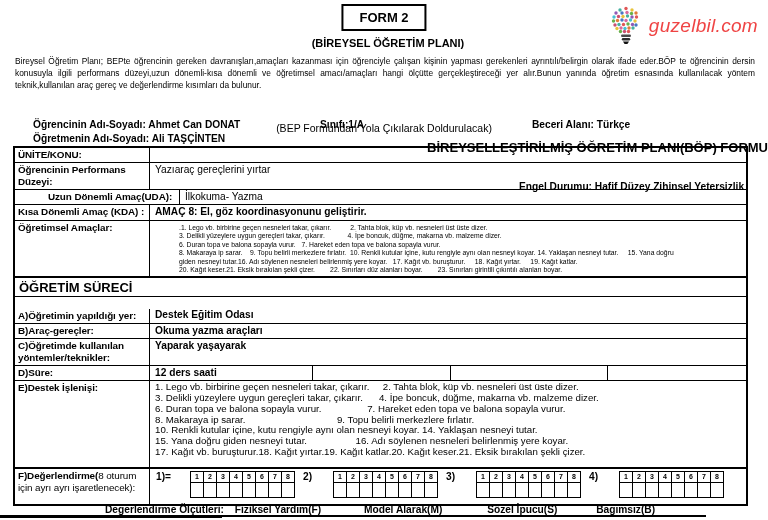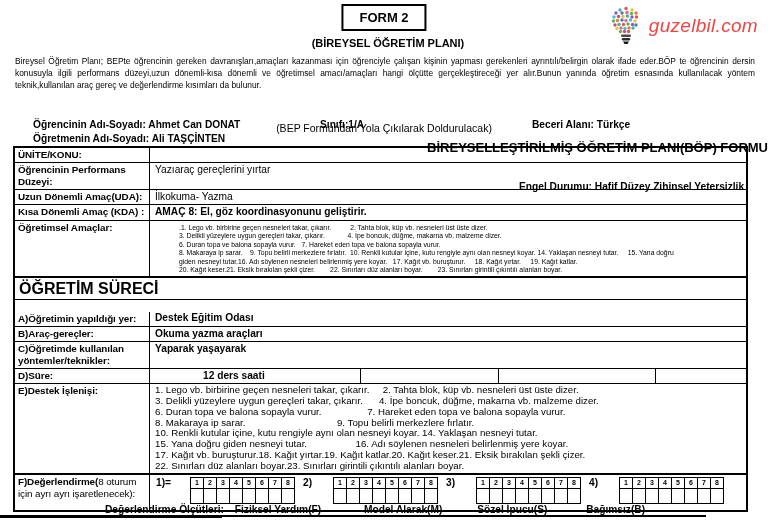--- a/index.html
+++ b/index.html
@@ -31,47 +31,47 @@
   
   .bop-table { position:absolute; left:13px; top:146px; width:735px; border:2px solid #000; }
   .trow { display:flex; border-top:1px solid #000; }
   .trow.first { border-top:none; }
   .trow.heavy { border-top:2px solid #000; }
   .tlabel { flex:0 0 135px; width:135px; border-right:1px solid #000; padding:1px 2px 1px 3px;
     font-weight:bold; font-size:9.9px; line-height:12px; letter-spacing:-0.1px; }
   .tlabel.nowrap { white-space:nowrap; }
   .tvalue { flex:1; padding:1px 2px 1px 5px; font-size:10.2px; line-height:12.3px; min-width:0; }
   .tvalue.bold { font-weight:bold; }
-  .r-unit { min-height:13px; }  .r-perf { min-height:27px; }  .r-uda { min-height:14px; }
+  .r-unit { min-height:13px; }  .r-perf { min-height:27px; }  .r-uda { min-height:14px;padding-left:30px; }
   .r-kda { min-height:15px; }   .r-obj { min-height:51px;gap:24px; }   .r-process { min-height:16px; }
   .r-place { min-height:27px;align-items:flex-end; } .r-mat { min-height:15px; }   .r-meth { min-height:27px; }
   .r-dur { min-height:12px; }   .r-flow { min-height:87px; }  .r-eval { min-height:37px; }
-  .tprocess { flex:1; font-weight:bold; font-size:16px; padding:2px 2px 1px 4px; }
+  .tprocess { flex:1; font-weight:bold; font-size:13px; padding:2px 2px 1px 4px; }
   .small-lines div { white-space:pre; font-size:6.8px; line-height:8.5px; font-weight:normal; }
   .flow-lines div  { white-space:pre; font-size:9.7px; line-height:10.8px; }
   .obj-value { padding-top:3px; }
   
-  .dur-value { display:flex; padding:0;margin-left:48px; }
+  .dur-value { display:flex; padding:0; }
   .dcell { border-right:1px solid #000; padding:1px 2px 1px 5px; font-weight:bold; }
   .dcell.c1 { width:163px; } .dcell.c2 { width:138px; } .dcell.c3 { width:157px; }
   .dcell.c4 { flex:1; border-right:none; }
   
   .eval-value { display:flex; padding:1px 0 0 6px; align-items:flex-start; }
   .eval-group-label { font-weight:bold; font-size:10.2px; padding-top:1px; white-space:nowrap; }
   .gl1 { width:34px; } .gl2,.gl3,.gl4 { width:30px; margin-left:8px; }
   .eval-grid { display:grid; grid-template-columns:repeat(8,13px); grid-template-rows:11px 15px;
     border-left:1px solid #000; border-top:1px solid #000; margin-top:1px; }
   .eval-cell { border-right:1px solid #000; border-bottom:1px solid #000; font-size:7px;
     font-weight:bold; text-align:center; line-height:10px; }
   .f-label-rest { font-weight:normal; }
   
   .footer-line { position:absolute; left:0; top:504px; width:706px; height:13px;
     border-bottom:2px solid #000; font-weight:bold; font-size:10.2px; white-space:nowrap; }
   .f-title { margin-left:105px; }
-  .f-c0 { margin-left:8px; } .f-c1 { margin-left:40px; } .f-c2 { margin-left:32px; } .f-c3 { margin-left:36px; }
+  .f-c0 { margin-left:8px; } .f-c1 { margin-left:40px; } .f-c2 { margin-left:42px; } .f-c3 { margin-left:36px; }
   .footer-thick { position:absolute; left:0; top:515px; width:222px; height:3px; background:#000; }
 </style>
 </head>
 <body>
 
 <div class="form2-box">FORM 2</div>
 <div class="plan-subtitle">(BİREYSEL ÖĞRETİM PLANI)</div>
 
 <div class="logo">
   <svg width="36" height="42" viewBox="0 0 36 42">
@@ -199,21 +199,20 @@
   <div class="trow r-flow">
     <div class="tlabel">E)Destek İşlenişi:</div>
     <div class="tvalue flow-lines">
       <div>1. Lego vb. birbirine geçen nesneleri takar, çıkarır.     2. Tahta blok, küp vb. nesneleri üst üste dizer.</div>
       <div>3. Delikli yüzeylere uygun gereçleri takar, çıkarır.      4. İpe boncuk, düğme, makarna vb. malzeme dizer.</div>
       <div>6. Duran topa ve balona sopayla vurur.                 7. Hareket eden topa ve balona sopayla vurur.</div>
       <div>8. Makaraya ip sarar.                                  9. Topu belirli merkezlere fırlatır.</div>
       <div>10. Renkli kutular içine, kutu rengiyle aynı olan nesneyi koyar. 14. Yaklaşan nesneyi tutar.</div>
       <div>15. Yana doğru giden nesneyi tutar.                  16. Adı söylenen nesneleri belirlenmiş yere koyar.</div>
       <div>17. Kağıt vb. buruşturur.18. Kağıt yırtar.19. Kağıt katlar.20. Kağıt keser.21. Eksik bırakılan şekli çizer.</div>
-      <div>22. Sınırları düz alanları boyar.23. Sınırları girintili çıkıntılı alanları boyar.</div>
     </div>
   </div>
 
   <div class="trow heavy r-eval">
     <div class="tlabel">
       <span>F)Değerlendirme(</span><span class="f-label-rest">8 oturum için ayrı ayrı işaretlenecek):</span>
     </div>
     <div class="tvalue eval-value">
       <span class="eval-group-label gl1">1)=</span>
       <div class="eval-grid">

